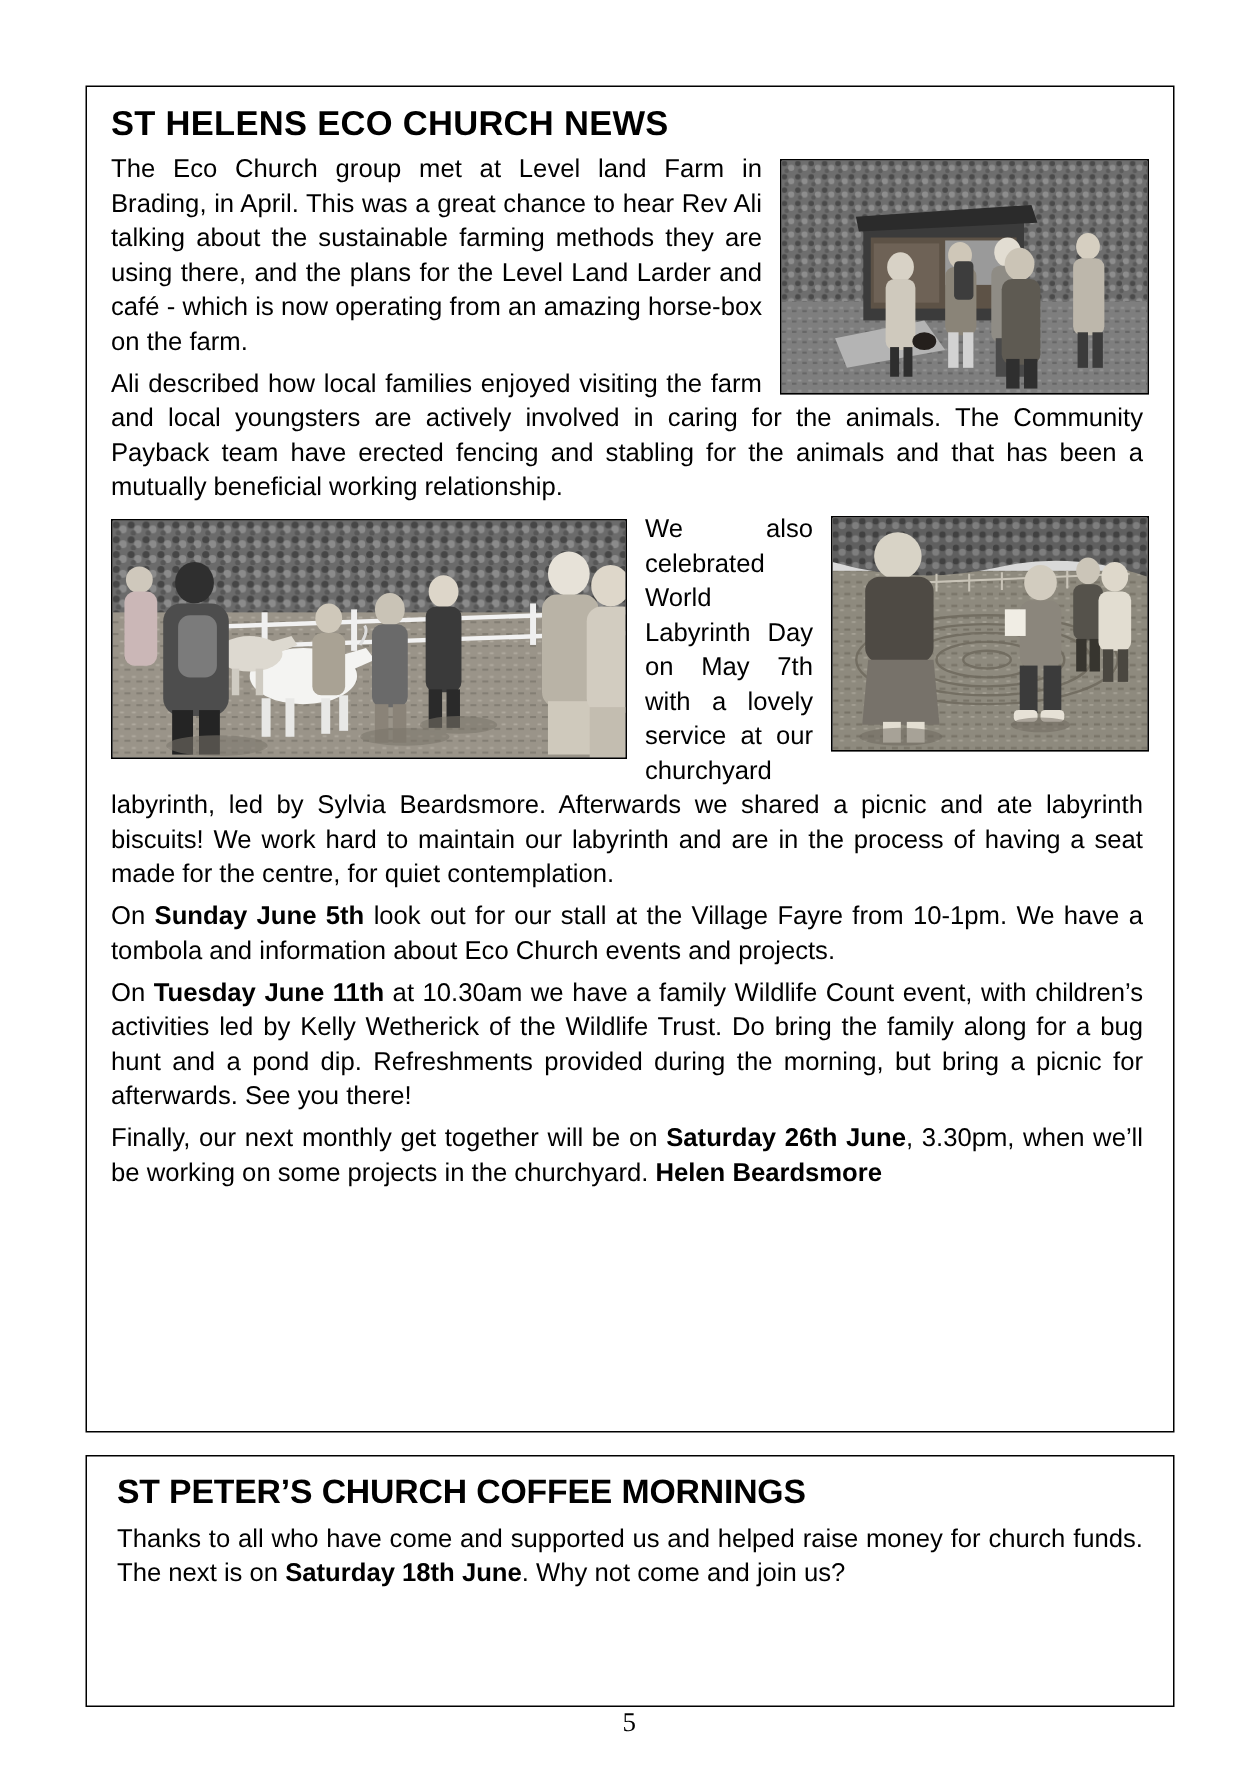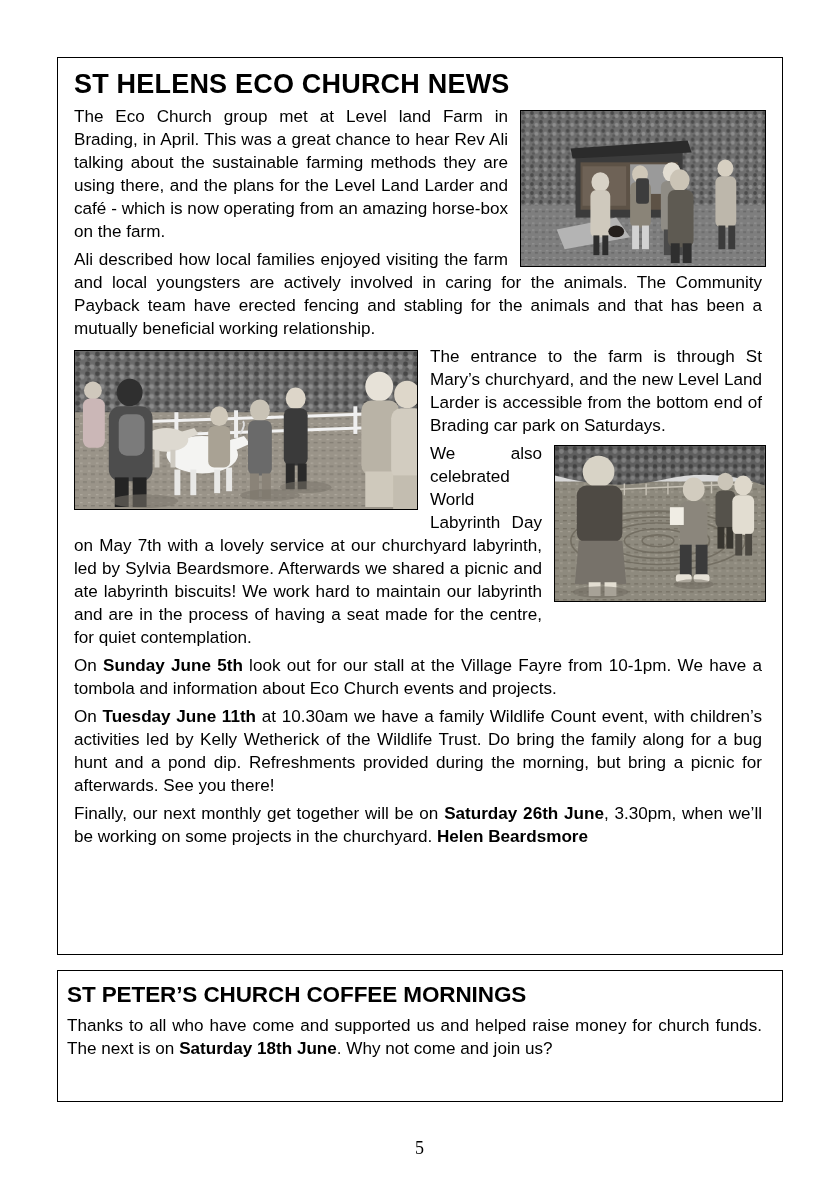--- a/index.html
+++ b/index.html
@@ -35,27 +35,27 @@
     top: 57px;
     width: 726px;
     height: 898px;
     padding: 12px 16px 8px 16px;
   }
 
   #box-coffee {
     left: 57px;
     top: 970px;
     width: 726px;
-    height: 132px;
-    padding: 12px 16px 8px 9px;
+    height: 168px;
+    padding: 12px 16px 8px 20px;
   }
 
   .heading {
     font-weight: bold;
-    font-size: 27px;
+    font-size: 23px;
     letter-spacing: 0.2px;
     line-height: 1.05;
     margin: 0 0 8px 0;
     font-stretch: condensed;
     transform: scaleX(1.0);
     transform-origin: left center;
   }
 
   #heading-coffee {
     font-size: 22.5px;
@@ -286,21 +286,20 @@
         </g>
 
         <g fill="#7a756b" opacity="0.55">
           <ellipse cx="70" cy="152" rx="34" ry="7"></ellipse>
           <ellipse cx="196" cy="146" rx="30" ry="6"></ellipse>
           <ellipse cx="232" cy="138" rx="26" ry="6"></ellipse>
         </g>
       </svg>
     </div>
 
-    <p class="body">The entrance to the farm is through St Mary’s churchyard, and the new Level Land Larder is accessible from the bottom end of Brading car park on Saturdays.</p>
 
     <div class="photo" id="photo-labyrinth">
       <svg viewBox="0 0 212 157" preserveAspectRatio="none">
         <defs>
           <pattern id="grass3" width="8" height="8" patternUnits="userSpaceOnUse">
             <rect width="8" height="8" fill="#8e8a7e"></rect>
             <rect x="0" y="3" width="4" height="1.4" fill="#777266"></rect>
             <rect x="5" y="6" width="2.6" height="1.2" fill="#a5a094"></rect>
           </pattern>
           <pattern id="tree3" width="9" height="9" patternUnits="userSpaceOnUse">

